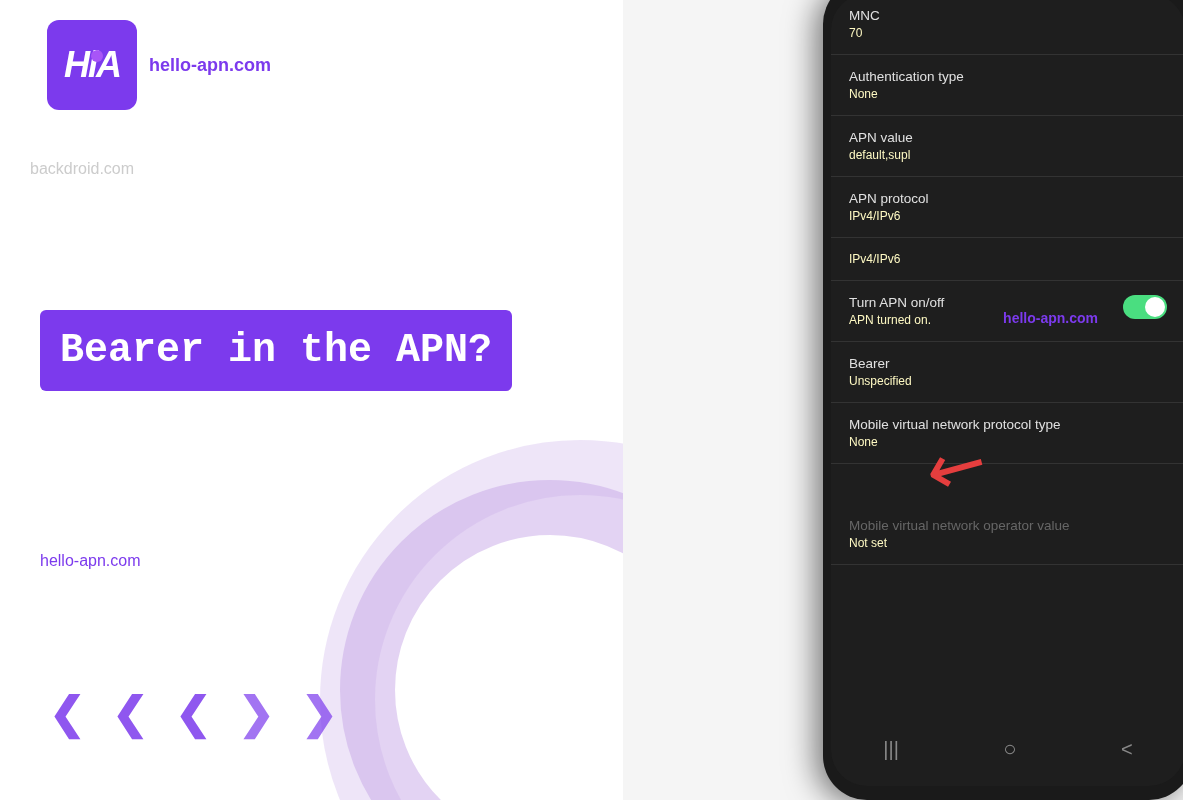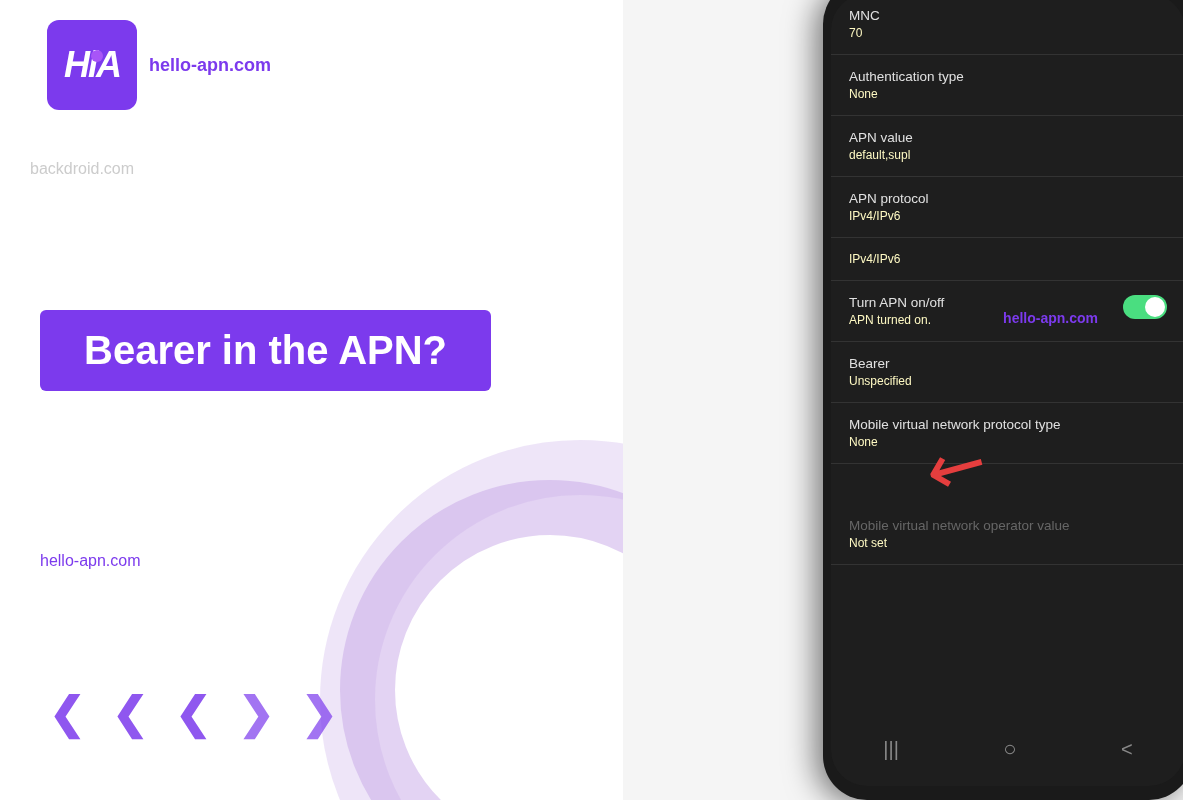--- a/index.html
+++ b/index.html
@@ -100,22 +100,23 @@
       color: #ccc;
       font-size: 16px;
     }
 
     
     .headline-banner {
       position: absolute;
       top: 310px;
       left: 40px;
       background: #7c3aed;
-      padding: 18px 44px;
+      padding: 18px 20px;
       border-radius: 6px;
+      font-family: Liberation Mono, monospace;
     }
 
     .headline-text {
       color: white;
       font-size: 40px;
       font-weight: 900;
       white-space: nowrap;
     }
 
     

